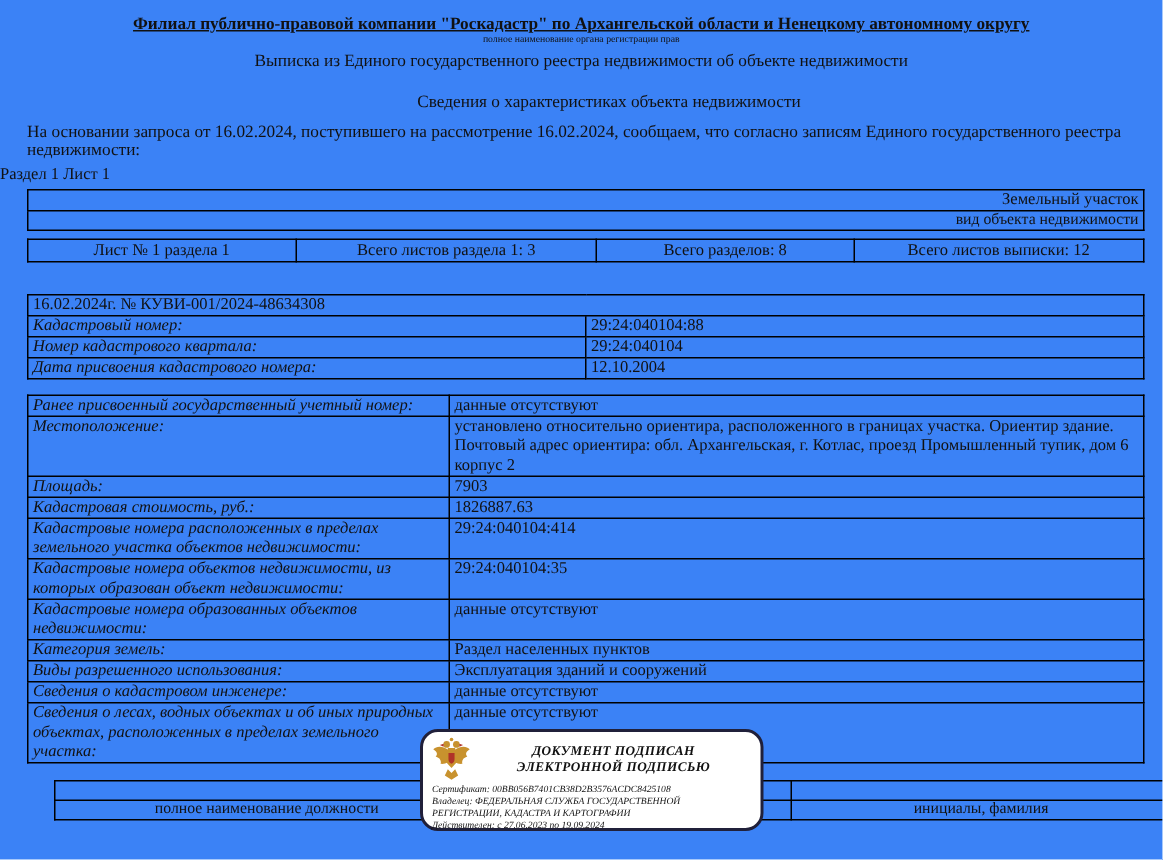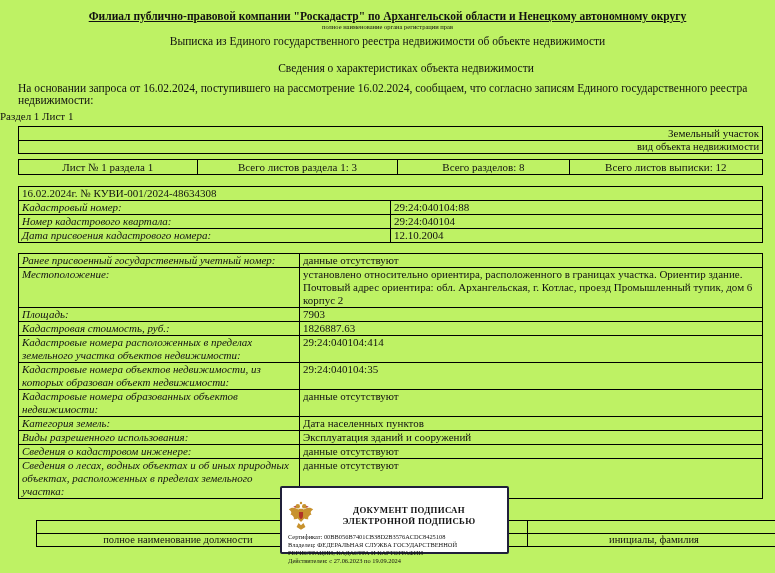--- a/index.html
+++ b/index.html
@@ -2,53 +2,53 @@
 <html><head>
 <meta charset="utf-8">
 <style>
   * { margin:0; padding:0; box-sizing:border-box; }
   html,body { background:#ffffff; }
   body {
     width:775px; height:573px;
     font-family:"Liberation Serif", serif;
     color:#111111;
   }
-  .page { position:relative; width:775px; height:573px; background:#bef264; overflow:hidden; }
+  .page { position:relative; width:775px; height:573px; background:#3b82f6; overflow:hidden; }
 
   .center { text-align:center; }
   .org-name    { margin-top:10px; font-size:11.5px; font-weight:bold; text-decoration:underline; }
   .org-caption { font-size:6.5px; margin-top:1px; }
   .doc-title   { font-size:11.5px; margin-top:5px; }
   .section-title { font-size:11.5px; margin-top:15px;padding-left:37px; }
   .request-line  { font-size:11.5px; margin:8px 12px 0 18px; }
   .section-page  { font-size:11px; text-align:left; margin:4px 13px 0 0; }
 
   table { border-collapse:collapse; width:745px; margin-left:18px; table-layout:fixed; }
   td { border:1px solid #000; font-size:11px; padding:0 3px; vertical-align:top; line-height:1.18; }
 
   .tbl-type   { margin-top:4px; }
   .tbl-type td { text-align:right; height:12px; }
   .tbl-type .caption-cell { font-size:10.5px; }
 
   .tbl-sheets { margin-top:5px; }
   .tbl-sheets td { text-align:center; height:15px; line-height:14px; }
 
-  .tbl-reg  { margin-top:11px; }
+  .tbl-reg  { margin-top:21px; }
   .tbl-reg td { height:13px; }
 
   .tbl-char { margin-top:10px; }
   .col-label { width:281px;font-style:italic; }
 
   .footer-tbl { position:absolute; top:520px; left:18px; }
   .footer-tbl td { height:13px; font-size:10.5px; text-align:center; line-height:12px; }
 
   .stamp {
     position:absolute; left:280px; top:486px; width:229px; height:68px;
-    background:#ffffff; border:2px solid #20203a; border-radius:2px;
-    z-index:5; padding:13px 7px 2px 6px;
+    background:#ffffff; border:2px solid #20203a; border-radius:12px;
+    z-index:5; padding:3px 7px 2px 6px;font-style:italic;
   }
   .stamp-top { display:flex; align-items:center; gap:4px; height:30px; }
   .stamp-eagle { flex:0 0 26px; display:flex; justify-content:center; }
   .stamp-titles { flex:1; text-align:center; font-size:8.8px; font-weight:bold; letter-spacing:0.3px; line-height:11px; }
   .stamp-details { font-size:6.4px; line-height:7.9px; margin-top:2px; }
 </style>
 </head>
 <body>
 
 <div class="page">
@@ -127,21 +127,21 @@
     <tr>
       <td class="col-label">Кадастровые номера объектов недвижимости, из которых образован объект недвижимости:</td>
       <td>29:24:040104:35</td>
     </tr>
     <tr>
       <td class="col-label">Кадастровые номера образованных объектов недвижимости:</td>
       <td>данные отсутствуют</td>
     </tr>
     <tr>
       <td class="col-label">Категория земель:</td>
-      <td>Дата населенных пунктов</td>
+      <td>Раздел населенных пунктов</td>
     </tr>
     <tr>
       <td class="col-label">Виды разрешенного использования:</td>
       <td>Эксплуатация зданий и сооружений</td>
     </tr>
     <tr>
       <td class="col-label">Сведения о кадастровом инженере:</td>
       <td>данные отсутствуют</td>
     </tr>
     <tr>

